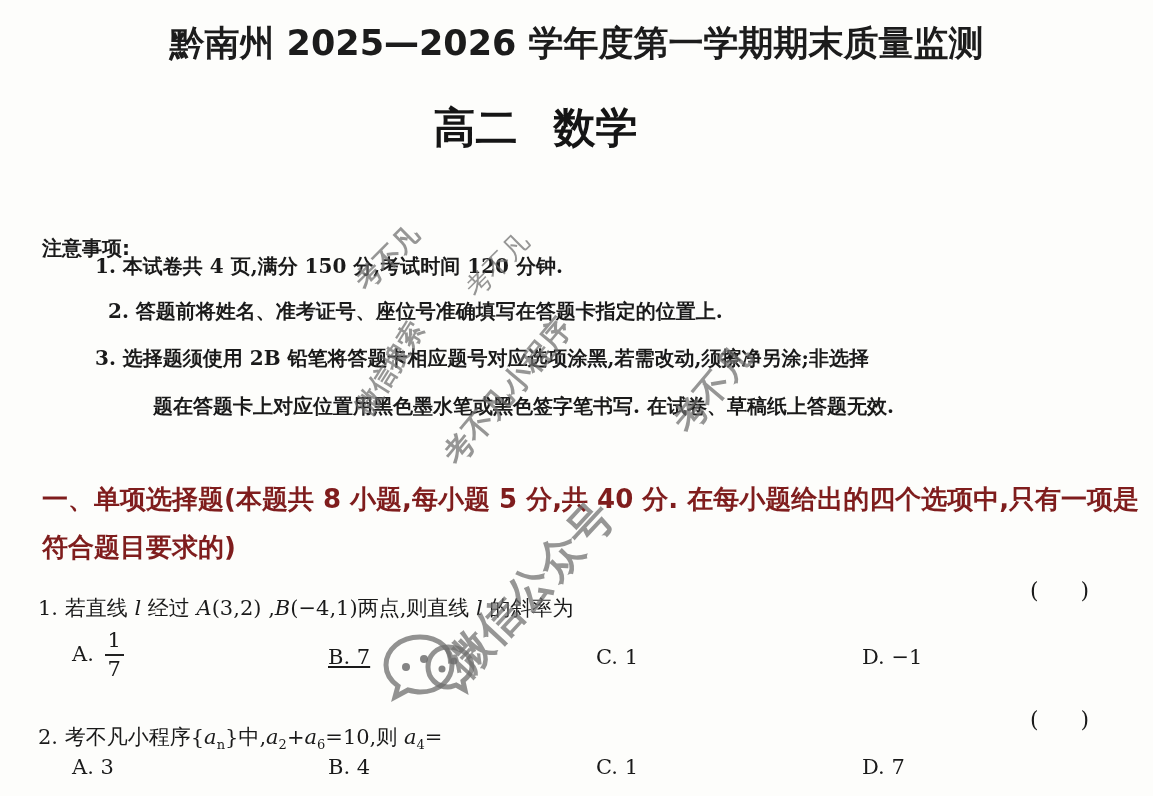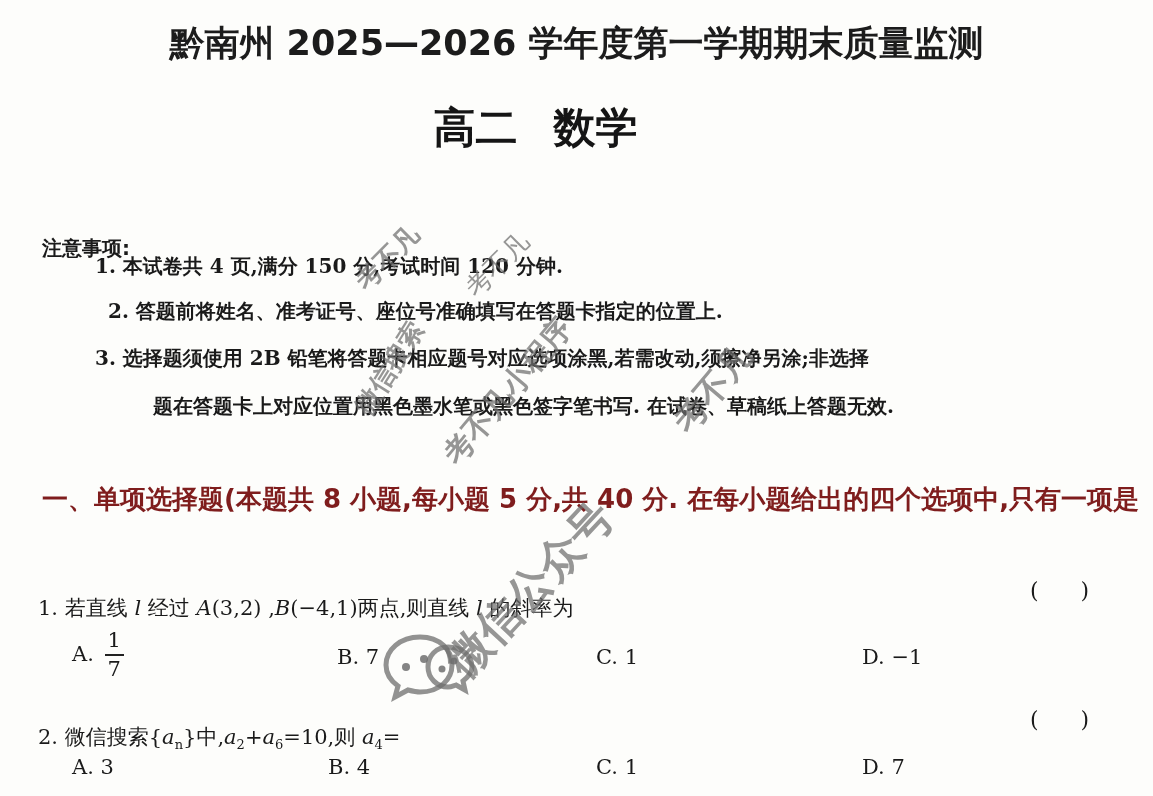--- a/index.html
+++ b/index.html
@@ -83,41 +83,42 @@
     <span>高二</span><span>数学</span>
   </div>
 
   <div class="notes-heading">注意事项:</div>
   <div class="note n1">1. 本试卷共 4 页,满分 150 分,考试时间 120 分钟.</div>
   <div class="note n2">2. 答题前将姓名、准考证号、座位号准确填写在答题卡指定的位置上.</div>
   <div class="note n3">3. 选择题须使用 2B 铅笔将答题卡相应题号对应选项涂黑,若需改动,须擦净另涂;非选择</div>
   <div class="note n3b">题在答题卡上对应位置用黑色墨水笔或黑色签字笔书写. 在试卷、草稿纸上答题无效.</div>
 
   <div class="section s1">一、单项选择题(本题共 8 小题,每小题 5 分,共 40 分. 在每小题给出的四个选项中,只有一项是</div>
+  <div class="section s2">符合题目要求的)</div>
 
   <div class="q q1">
     <span>1.</span>
     <span>若直线 </span><i>l</i><span> 经过 </span><i>A</i><span>(3,2) ,</span><i>B</i><span>(−4,1)两点,则直线 </span><i>l</i><span> 的斜率为</span>
   </div>
   <div class="paren p1">(      )</div>
 
   <div class="opt" style="left:72px; top:630px;">
     <span>A.</span>
     <span class="frac">
       <span class="num">1</span>
       <span class="den">7</span>
     </span>
   </div>
-  <div class="opt" style="left:337px; top:645px;">B. 7</div>
+  <div class="opt" style="left:328px; top:645px;text-decoration:underline;">B. 7</div>
   <div class="opt" style="left:596px; top:645px;">C. 1</div>
   <div class="opt" style="left:862px; top:645px;">D. −1</div>
 
   <div class="q q2">
     <span>2.</span>
-    <span>微信搜索{</span><i>a</i><sub>n</sub><span>}中,</span><i>a</i><sub>2</sub><span>+</span><i>a</i><sub>6</sub><span>=10,则 </span><i>a</i><sub>4</sub><span>=</span>
+    <span>考不凡小程序{</span><i>a</i><sub>n</sub><span>}中,</span><i>a</i><sub>2</sub><span>+</span><i>a</i><sub>6</sub><span>=10,则 </span><i>a</i><sub>4</sub><span>=</span>
   </div>
   <div class="paren p2">(      )</div>
 
   <div class="opt" style="left:72px; top:755px;">A. 3</div>
   <div class="opt" style="left:328px; top:755px;">B. 4</div>
   <div class="opt" style="left:596px; top:755px;">C. 1</div>
   <div class="opt" style="left:862px; top:755px;">D. 7</div>
 
   <div class="wm" style="left:360px; top:268px; font-size:26px; transform:rotate(-45deg);">考不凡</div>
   <div class="wm" style="left:470px; top:275px; font-size:26px; transform:rotate(-45deg); font-weight:normal;">考不凡</div>

